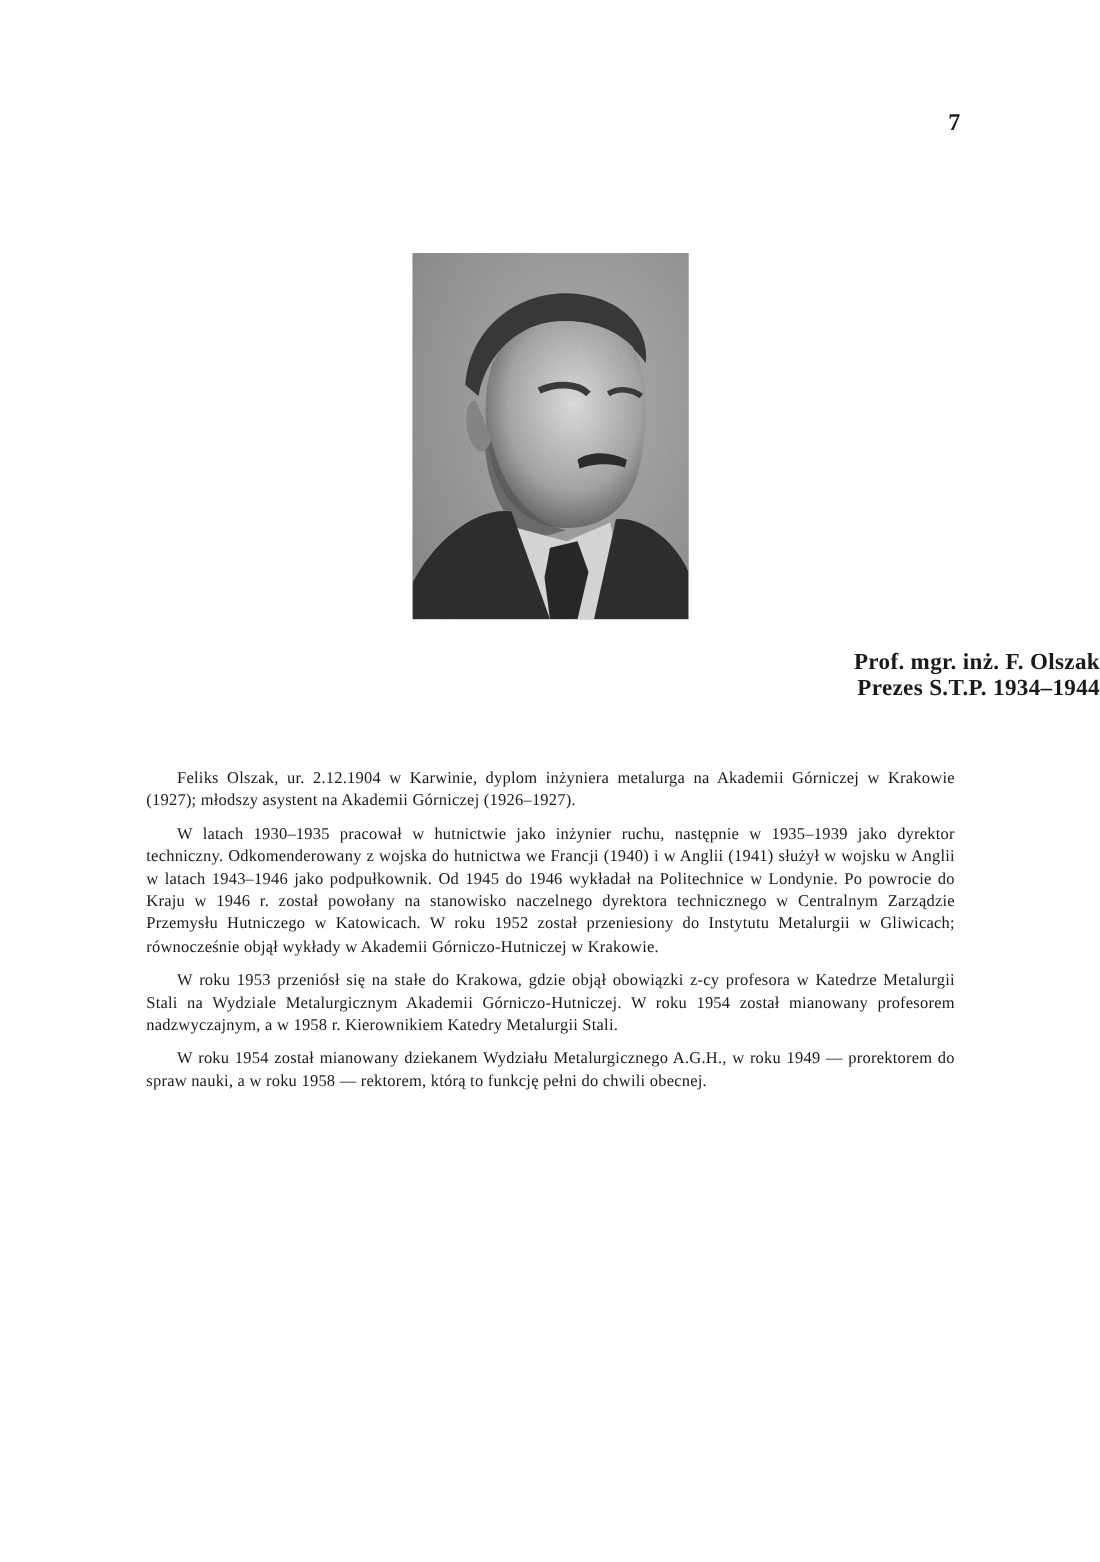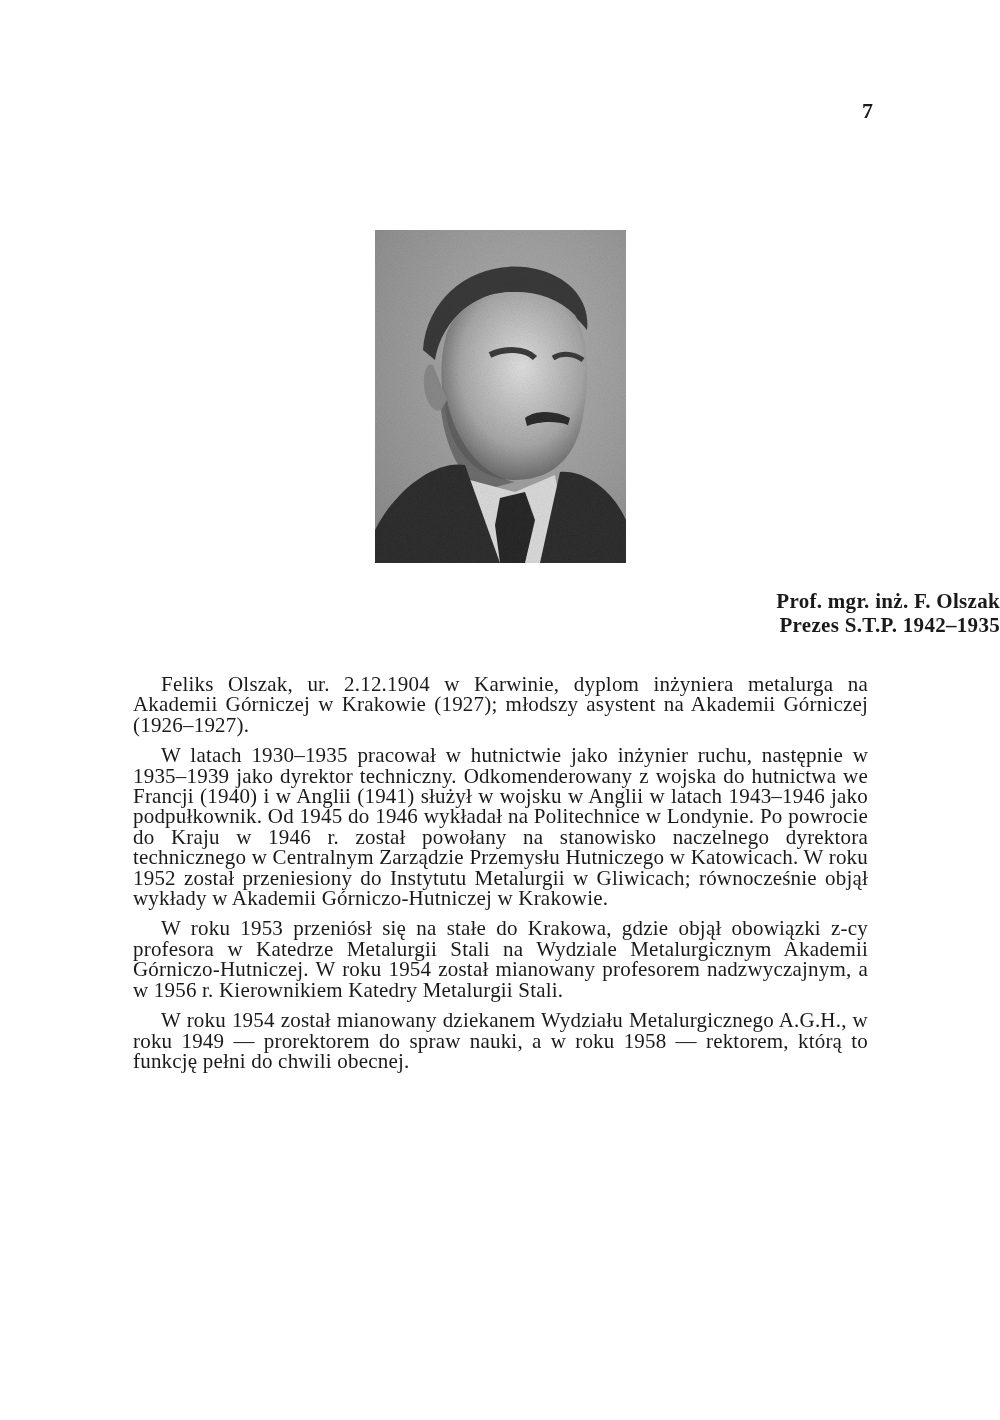--- a/index.html
+++ b/index.html
@@ -18,22 +18,22 @@
       overflow: hidden;
     }
     .photo svg { width: 100%; height: 100%; display: block; }
     .caption {
       position: absolute; left: 0; width: 1000px; top: 589px;
       text-align: right; font-weight: bold; font-size: 21px; line-height: 24px;
       font-family: "Liberation Sans Narrow", "Liberation Serif", serif;
       letter-spacing: 0.3px;
     }
     .body-text {
-      position: absolute; left: 133px; width: 735px; top: 674px;
-      font-size: 21px; line-height: 20.4px;
+      position: absolute; left: 133px; width: 735px; top: 698px;
+      font-size: 15px; line-height: 20.4px;
       text-align: justify;
       letter-spacing: 0.2px;
     }
     .body-text p { margin: 0 0 10px 0; text-indent: 28px; text-align-last: left; }
   </style>
 </head>
 <body>
 
 <div class="page-number">7</div>
 
@@ -79,21 +79,21 @@
       <path d="M125 268 L150 262 L160 290 L150 333 L125 333 L120 295 Z" fill="#2a2a2a"></path>
 
       <path d="M0 300 C20 260 60 230 90 235 L125 333 L0 333 Z" fill="#2f2f2f"></path>
       <path d="M251 290 C235 255 205 240 185 242 L165 333 L251 333 Z" fill="#2f2f2f"></path>
     </g>
   </svg>
 </div>
 
 <div class="caption">
   <div>Prof. mgr. inż. F. Olszak</div>
-  <div>Prezes S.T.P. 1942–1935</div>
+  <div>Prezes S.T.P. 1934–1944</div>
 </div>
 
 <div class="body-text">
   <p>Feliks Olszak, ur. 2.12.1904 w Karwinie, dyplom inżyniera metalurga na Akademii Górniczej w Krakowie (1927); młodszy asystent na Akademii Górniczej (1926–1927).</p>
   <p>W latach 1930–1935 pracował w hutnictwie jako inżynier ruchu, następnie w 1935–1939 jako dyrektor techniczny. Odkomenderowany z wojska do hutnictwa we Francji (1940) i w Anglii (1941) służył w wojsku w Anglii w latach 1943–1946 jako podpułkownik. Od 1945 do 1946 wykładał na Politechnice w Londynie. Po powrocie do Kraju w 1946 r. został powołany na stanowisko naczelnego dyrektora technicznego w Centralnym Zarządzie Przemysłu Hutniczego w Katowicach. W roku 1952 został przeniesiony do Instytutu Metalurgii w Gliwicach; równocześnie objął wykłady w Akademii Górniczo-Hutniczej w Krakowie.</p>
-  <p>W roku 1953 przeniósł się na stałe do Krakowa, gdzie objął obowiązki z-cy profesora w Katedrze Metalurgii Stali na Wydziale Metalurgicznym Akademii Górniczo-Hutniczej. W roku 1954 został mianowany profesorem nadzwyczajnym, a w 1956 r. Kierownikiem Katedry Metalurgii Stali.</p>
+  <p>W roku 1953 przeniósł się na stałe do Krakowa, gdzie objął obowiązki z-cy profesora w Katedrze Metalurgii Stali na Wydziale Metalurgicznym Akademii Górniczo-Hutniczej. W roku 1954 został mianowany profesorem nadzwyczajnym, a w 1958 r. Kierownikiem Katedry Metalurgii Stali.</p>
   <p>W roku 1954 został mianowany dziekanem Wydziału Metalurgicznego A.G.H., w roku 1949 — prorektorem do spraw nauki, a w roku 1958 — rektorem, którą to funkcję pełni do chwili obecnej.</p>
 </div>
 
 </body></html>

